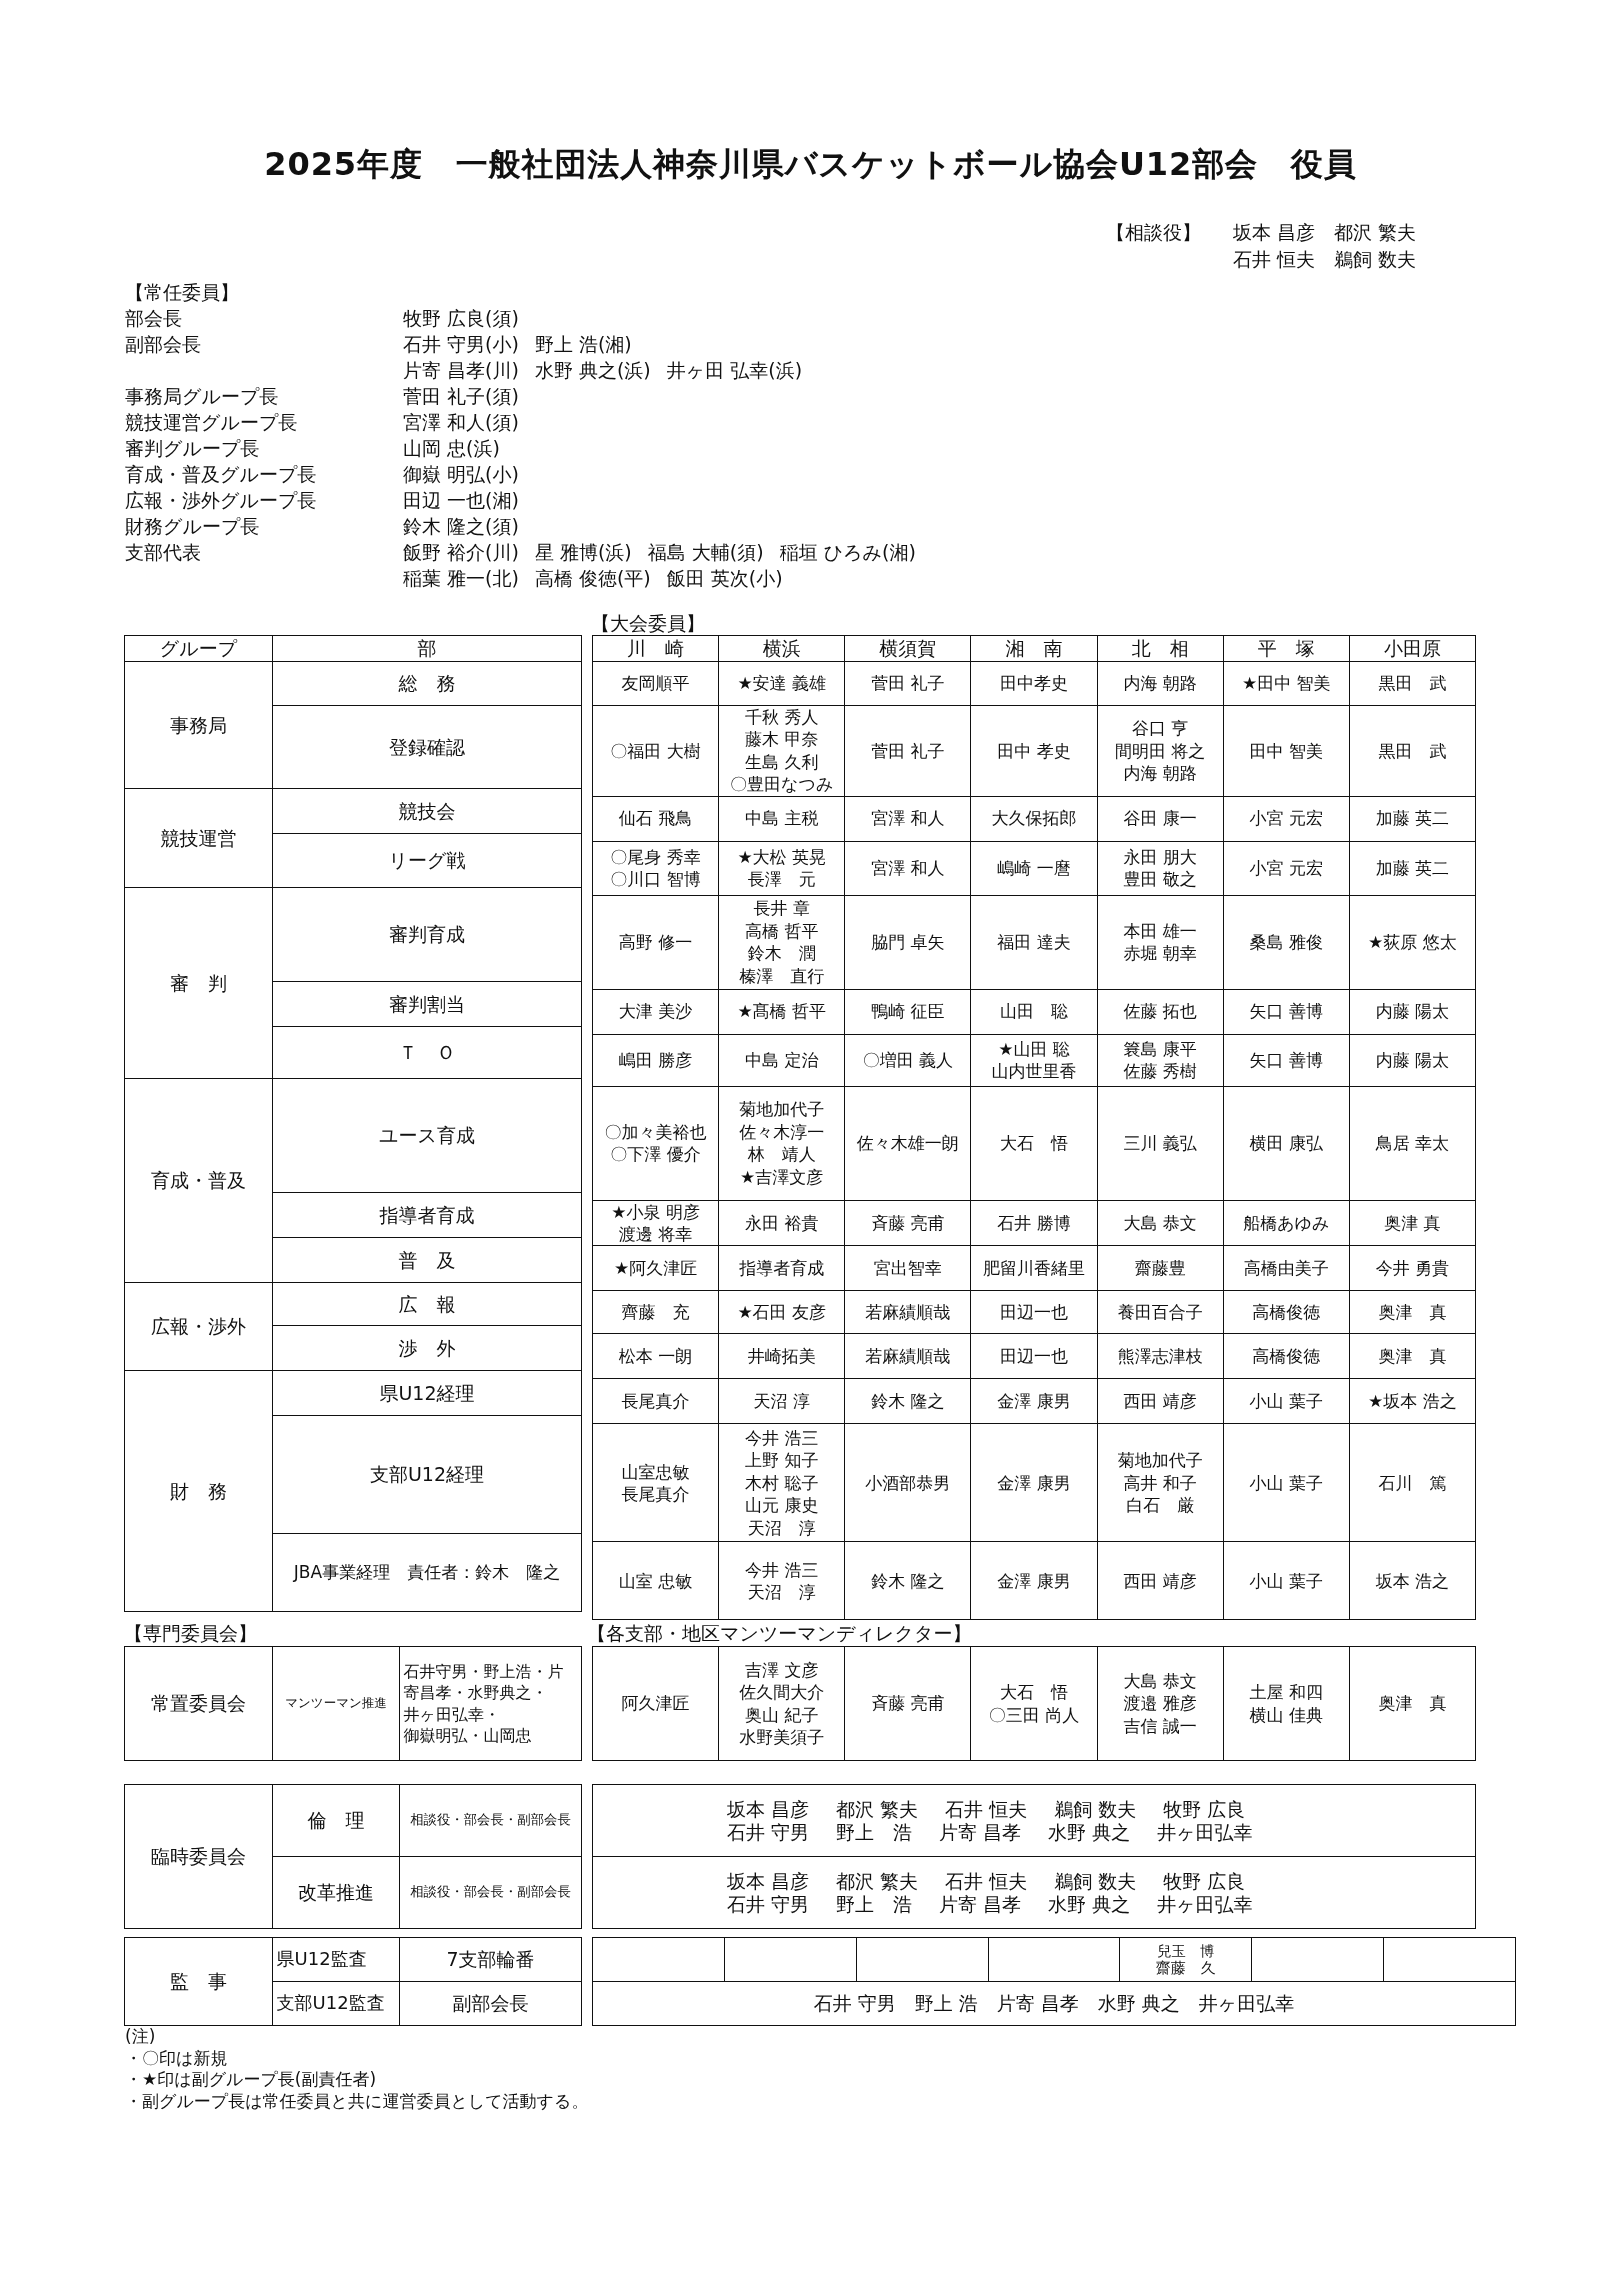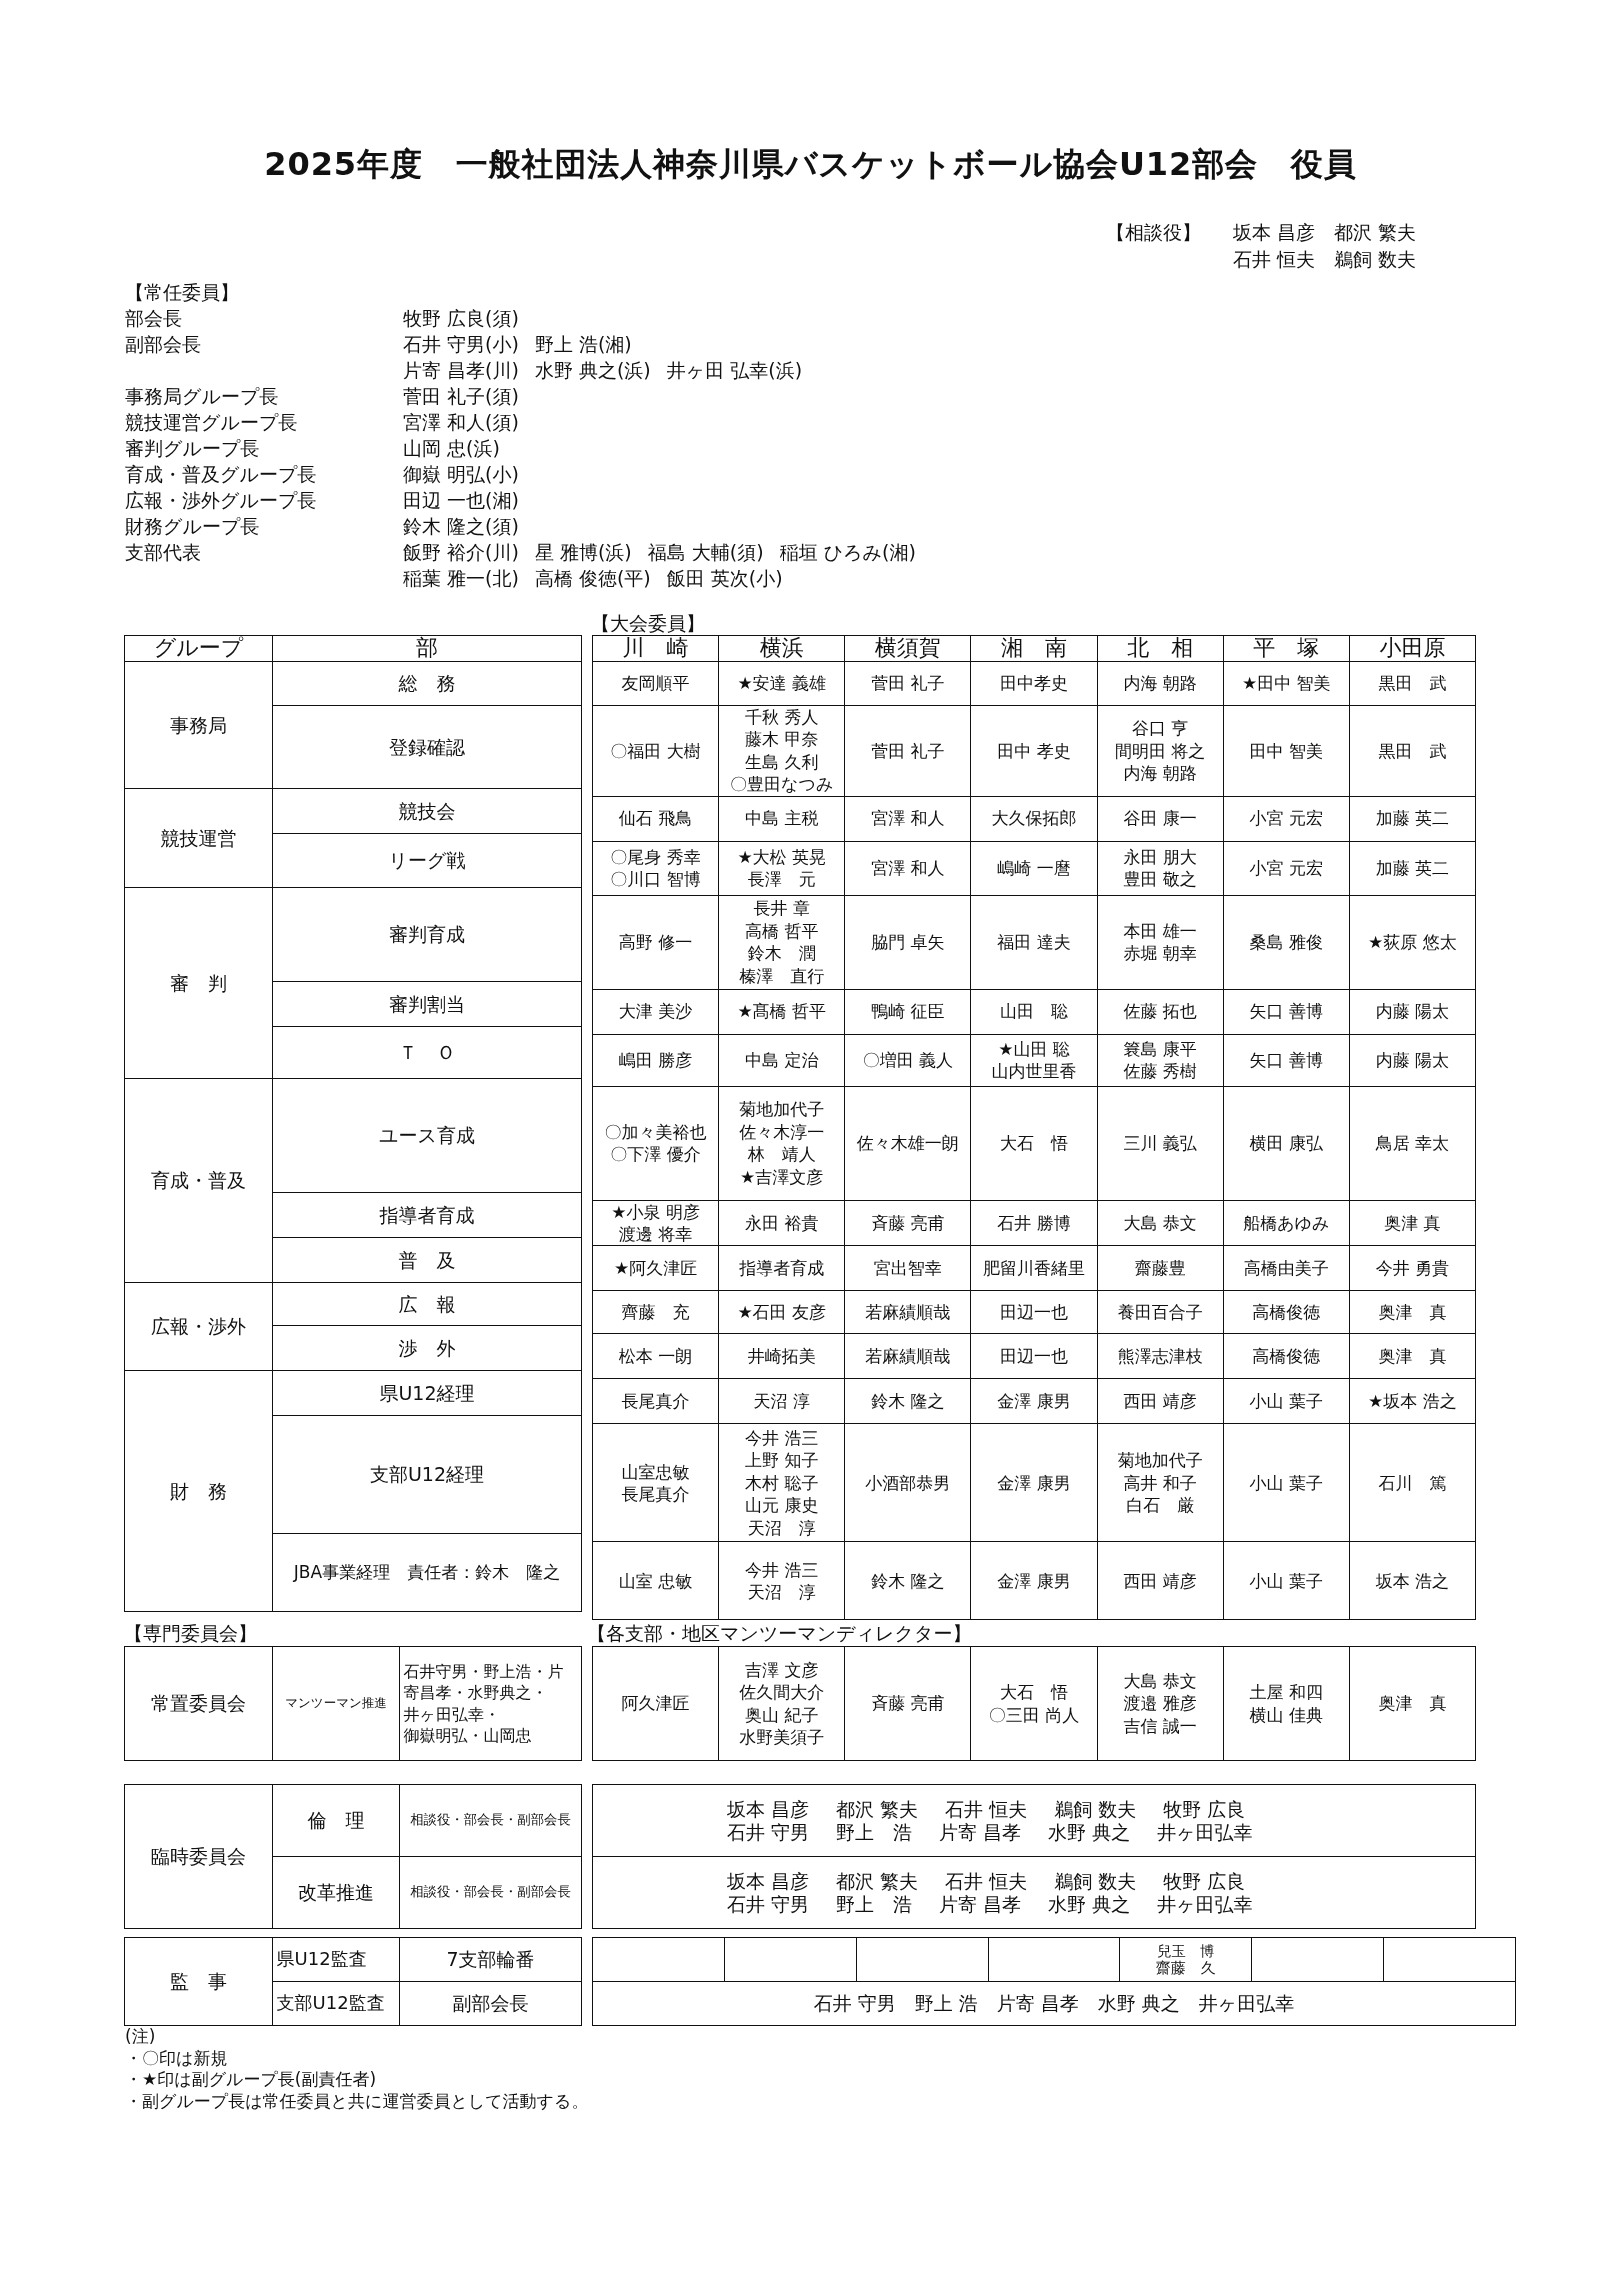--- a/index.html
+++ b/index.html
@@ -10,21 +10,21 @@
   .soudan { left: 1106px; top: 219px; font-size: 19px; line-height: 27px; }
   .soudan .lbl { display: inline-block; width: 127px; }
   .soudan .names { display: inline-block; vertical-align: top; }
   .joubi { left: 125px; top: 272px; font-size: 19px; line-height: 26px; margin-top: 7px; }
   .joubi .row { display: flex; }
   .joubi .role { width: 278px; }
   .joubi .val span { margin-right: 16px; }
   .sec-label { font-size: 19px; }
   table { border-collapse: collapse; position: absolute; table-layout: fixed; }
   td, th { border: 1.8px solid #111; text-align: center; vertical-align: middle; padding: 0; font-weight: normal; font-size: 17px; line-height: 22.4px; }
-  th { font-size: 22px; margin-left: 37px; }
+  th { font-size: 19px; margin-left: 37px; }
   .lg { font-size: 19px; }
   .sm { font-size: 12.5px; }
   .xs { font-size: 13.4px; }
   .left-align { text-align: left; padding-left: 3.6px; }
   .multi div { white-space: nowrap; }
   .notes { left: 125px; top: 2026px; font-size: 17px; line-height: 21.5px; }
   .namesline { display: flex; justify-content: flex-start; gap: 27px; padding-left: 134px; }
 </style>
 </head>
 <body>

